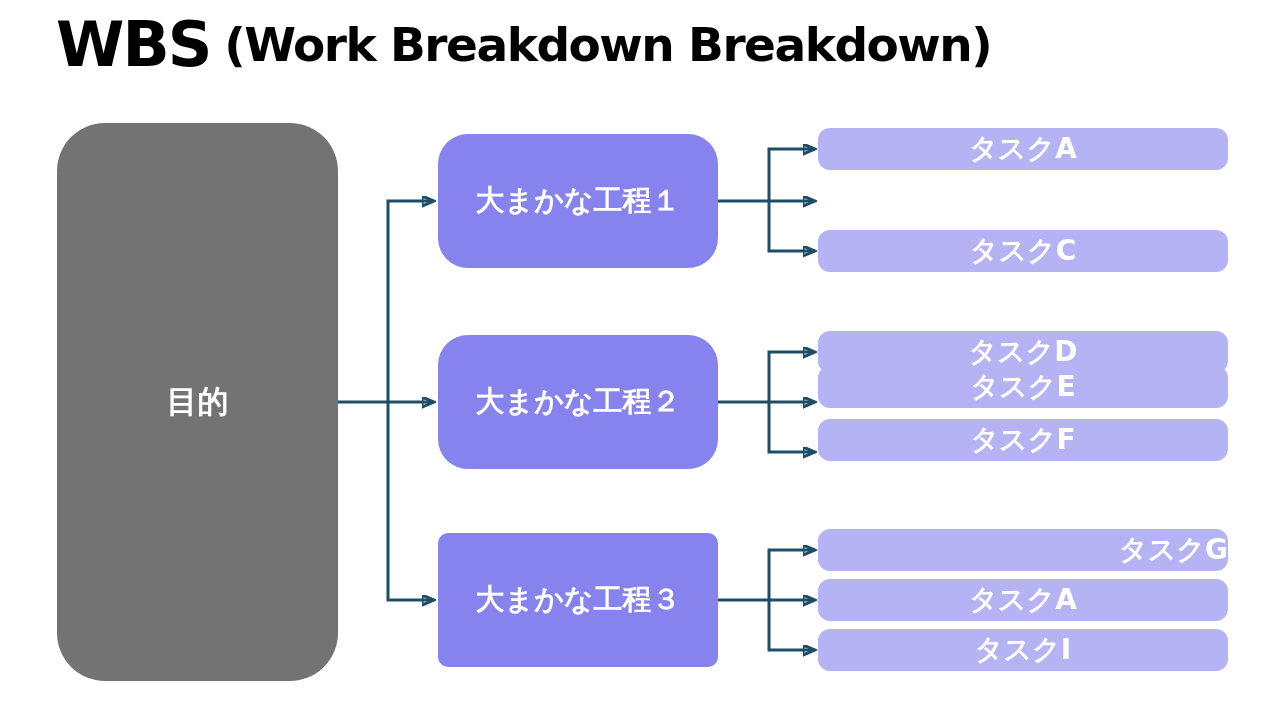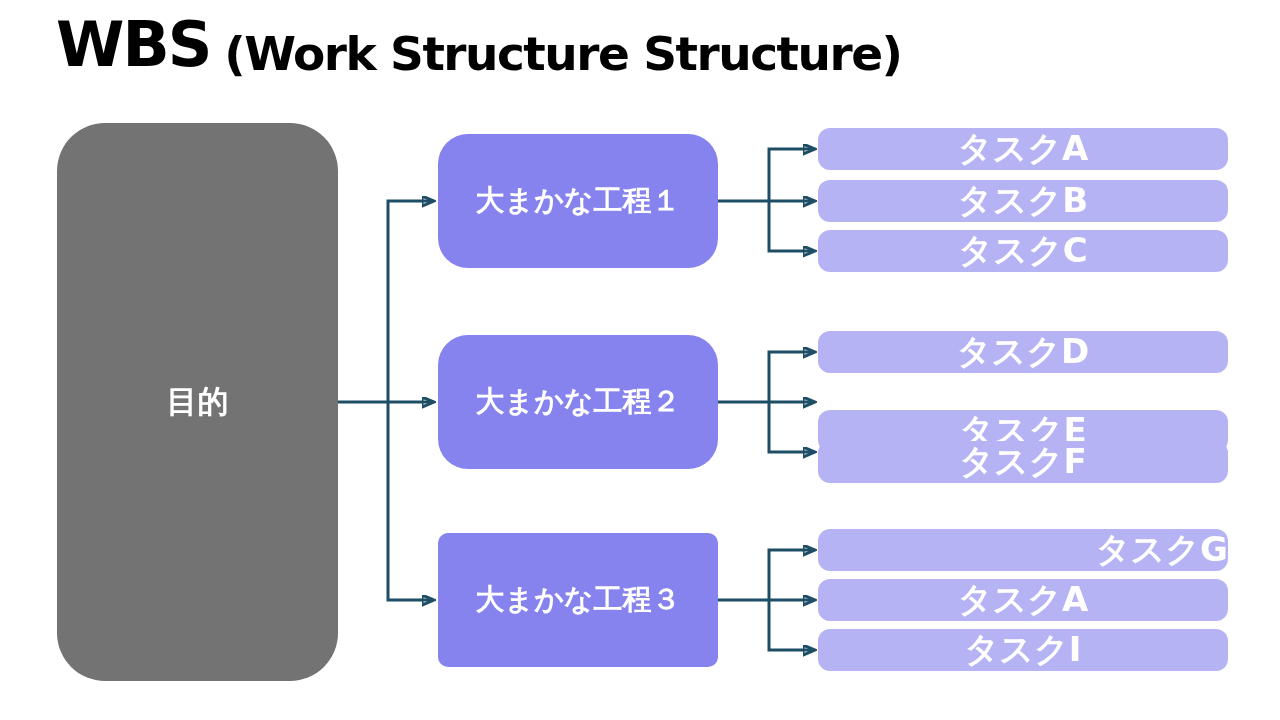--- a/index.html
+++ b/index.html
@@ -15,21 +15,21 @@
     overflow: hidden;
     font-family: "DejaVu Sans", "Liberation Sans", sans-serif;
   }
 
   
   .title {
     position: absolute;
     left: 56px;
     top: 8px;
     display: flex;
-    align-items: flex-end;
+    align-items: center;
     gap: 14px;
     color: #000000;
     white-space: nowrap;
   }
   .title-main {
     font-size: 62px;
     font-weight: 900;
     letter-spacing: -2px;
   }
   .title-sub {
@@ -68,28 +68,28 @@
   .process-1 { top: 134px; }
   .process-2 { top: 335px; }
   .process-3 { top: 533px; border-radius: 10px; }
 
   .task-node {
     left: 818px;
     width: 410px;
     height: 42px;
     background: #B6B3F4;
     border-radius: 12px;
-    font-size: 34px;
+    font-size: 28px;
   }
   .task-a { top: 128px; }
   .task-b { top: 180px; }
   .task-c { top: 230px; }
   .task-d { top: 331px; }
-  .task-e { top: 366px; margin-top: 44px; }
-  .task-f { top: 441px; }
+  .task-e { top: 366px; }
+  .task-f { top: 419px; }
   .task-g { top: 529px; justify-content: flex-end; }
   .task-h { top: 579px; }
   .task-i { top: 629px; }
 
   
   .connector-layer {
     position: absolute;
     left: 0;
     top: 0;
     width: 1280px;
@@ -102,21 +102,21 @@
     fill: none;
   }
 </style>
 </head>
 <body>
 
 <div class="canvas">
 
   <div class="title">
     <span class="title-main">WBS</span>
-    <span class="title-sub">(Work Structure Structure)</span>
+    <span class="title-sub">(Work Breakdown Breakdown)</span>
   </div>
 
   <svg class="connector-layer" width="1280" height="720" viewBox="0 0 1280 720" xmlns="http://www.w3.org/2000/svg">
     <defs>
       <marker id="arrow" markerUnits="userSpaceOnUse" markerWidth="14" markerHeight="12" refX="11" refY="5" orient="auto">
         <path d="M0,0 L12,5 L0,10 Z" fill="#1E4E66" stroke="none"></path>
       </marker>
     </defs>
 
     <path d="M337,402 H433" marker-end="url(#arrow)"></path>
@@ -146,23 +146,20 @@
   <div class="node process-node process-2">
     <span>大まかな工程２</span>
   </div>
   <div class="node process-node process-3">
     <span>大まかな工程３</span>
   </div>
 
   <div class="node task-node task-a">
     <span>タスクA</span>
   </div>
-  <div class="node task-node task-b">
-    <span>タスクB</span>
-  </div>
   <div class="node task-node task-c">
     <span>タスクC</span>
   </div>
   <div class="node task-node task-d">
     <span>タスクD</span>
   </div>
   <div class="node task-node task-e">
     <span>タスクE</span>
   </div>
   <div class="node task-node task-f">

